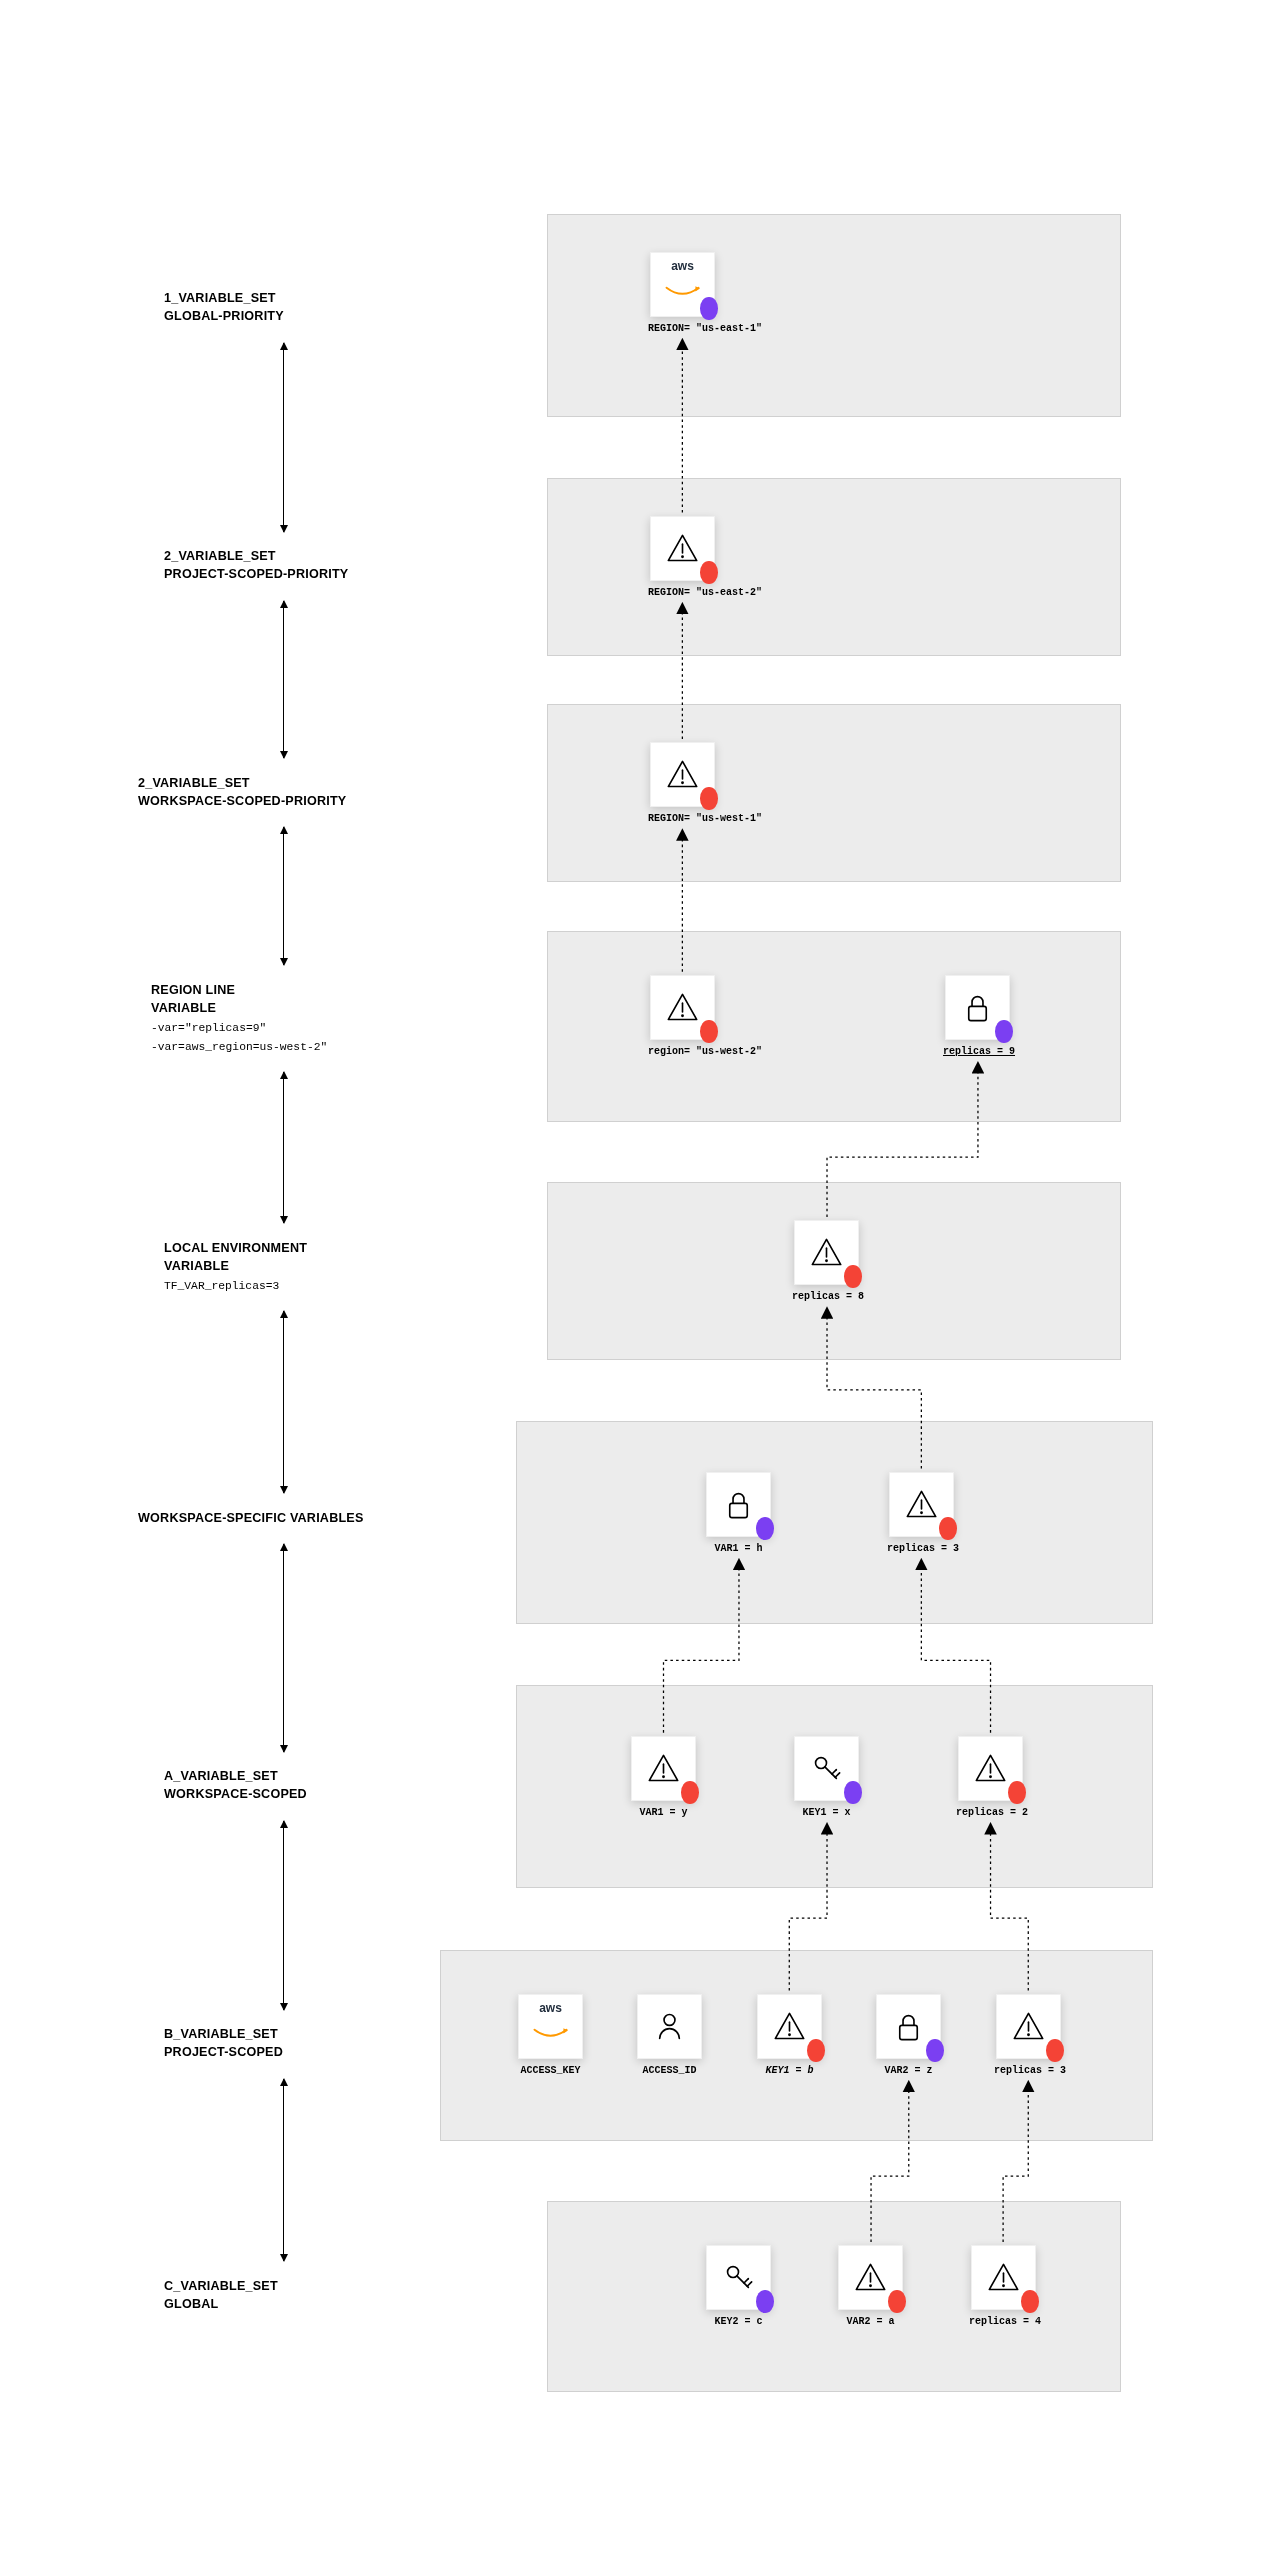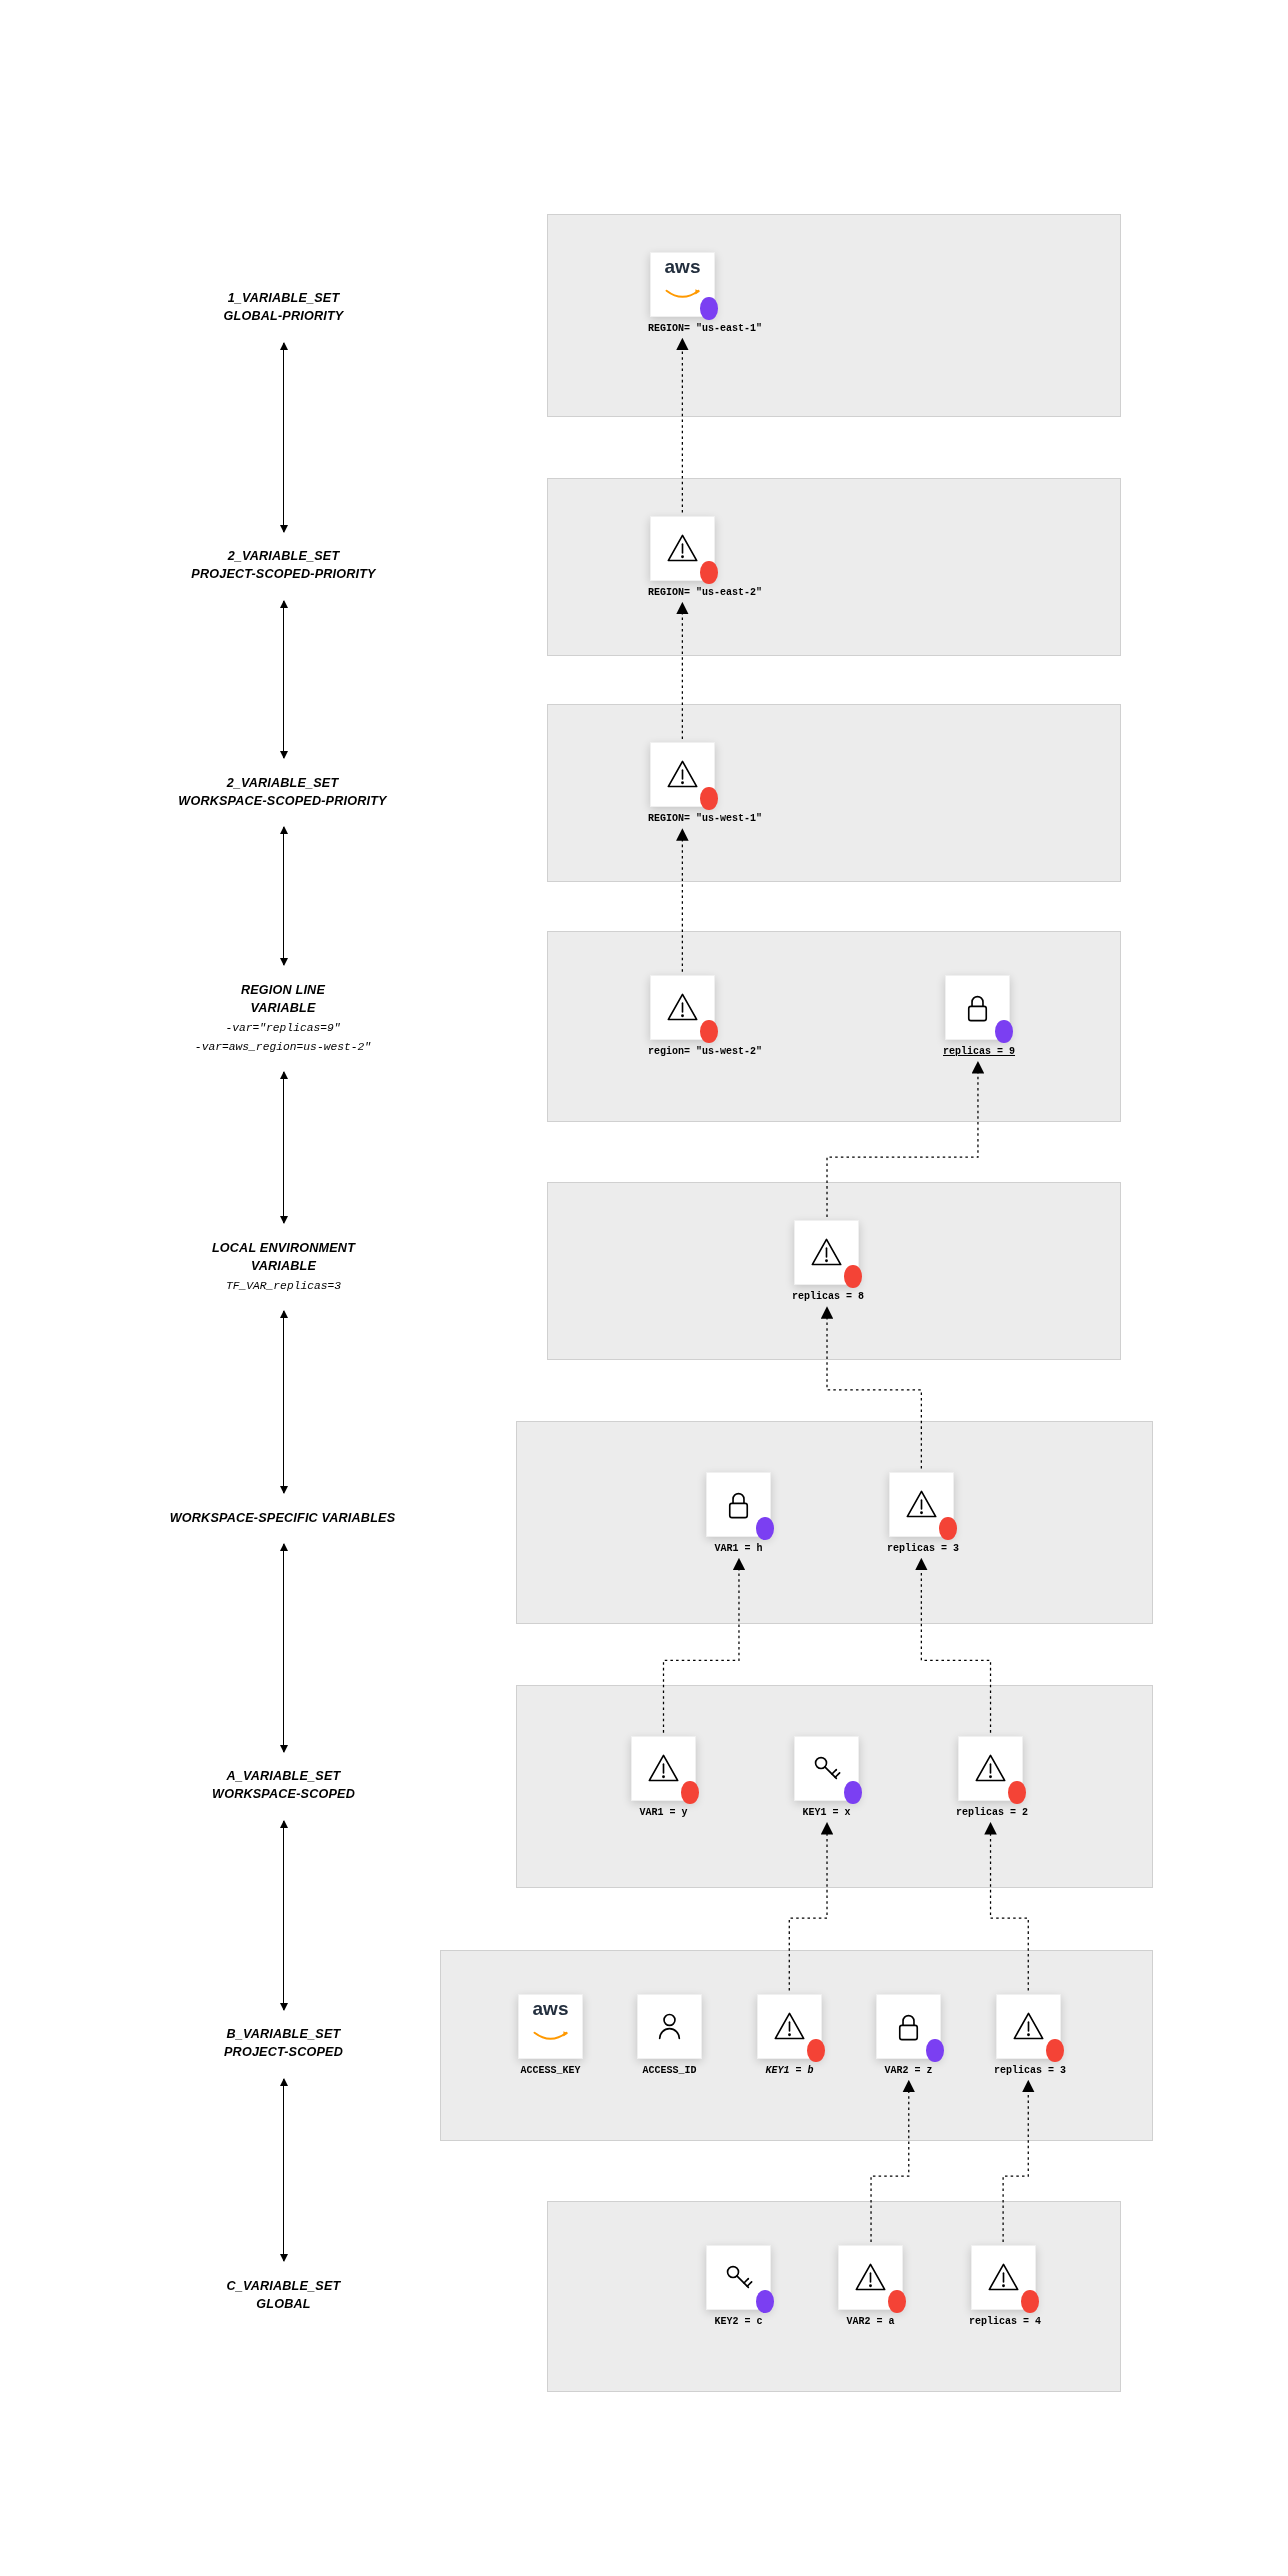--- a/index.html
+++ b/index.html
@@ -16,26 +16,25 @@
   }
   svg.arrows {
     position: absolute;
     top: 0; left: 0;
     width: 1288px;
     height: 2576px;
     pointer-events: none;
   }
   .label-block {
     position: absolute;
-    text-align: center;
+    text-align: left;
     font-size: 12.6px;
     font-weight: 800;
     line-height: 1.45;
     letter-spacing: 0.2px;
-    font-style: italic;
   }
   .label-block .sub {
     font-weight: 500;
     font-family: "Courier New", Courier, monospace;
     font-size: 11.3px;
     display: block;
     margin-top: 2.5px;
     letter-spacing: 0;
   }
   .group {
@@ -73,21 +72,21 @@
   .card .cap {
     text-align: center;
     font-family: "Courier New", Courier, monospace;
     font-size: 10px;
     font-weight: 700;
     white-space: nowrap;
   }
   .aws-text {
     font-family: Arial, sans-serif;
     font-weight: 600;
-    font-size: 19px;
+    font-size: 12px;
     color: #232f3e;
     line-height: 1;
     text-align: center;
   }
   .aws-smile {
     width: 29px; height: 8.8px; margin: 1.3px auto 0 auto; display:block;
   }
   
   .vline {
     position: absolute;

